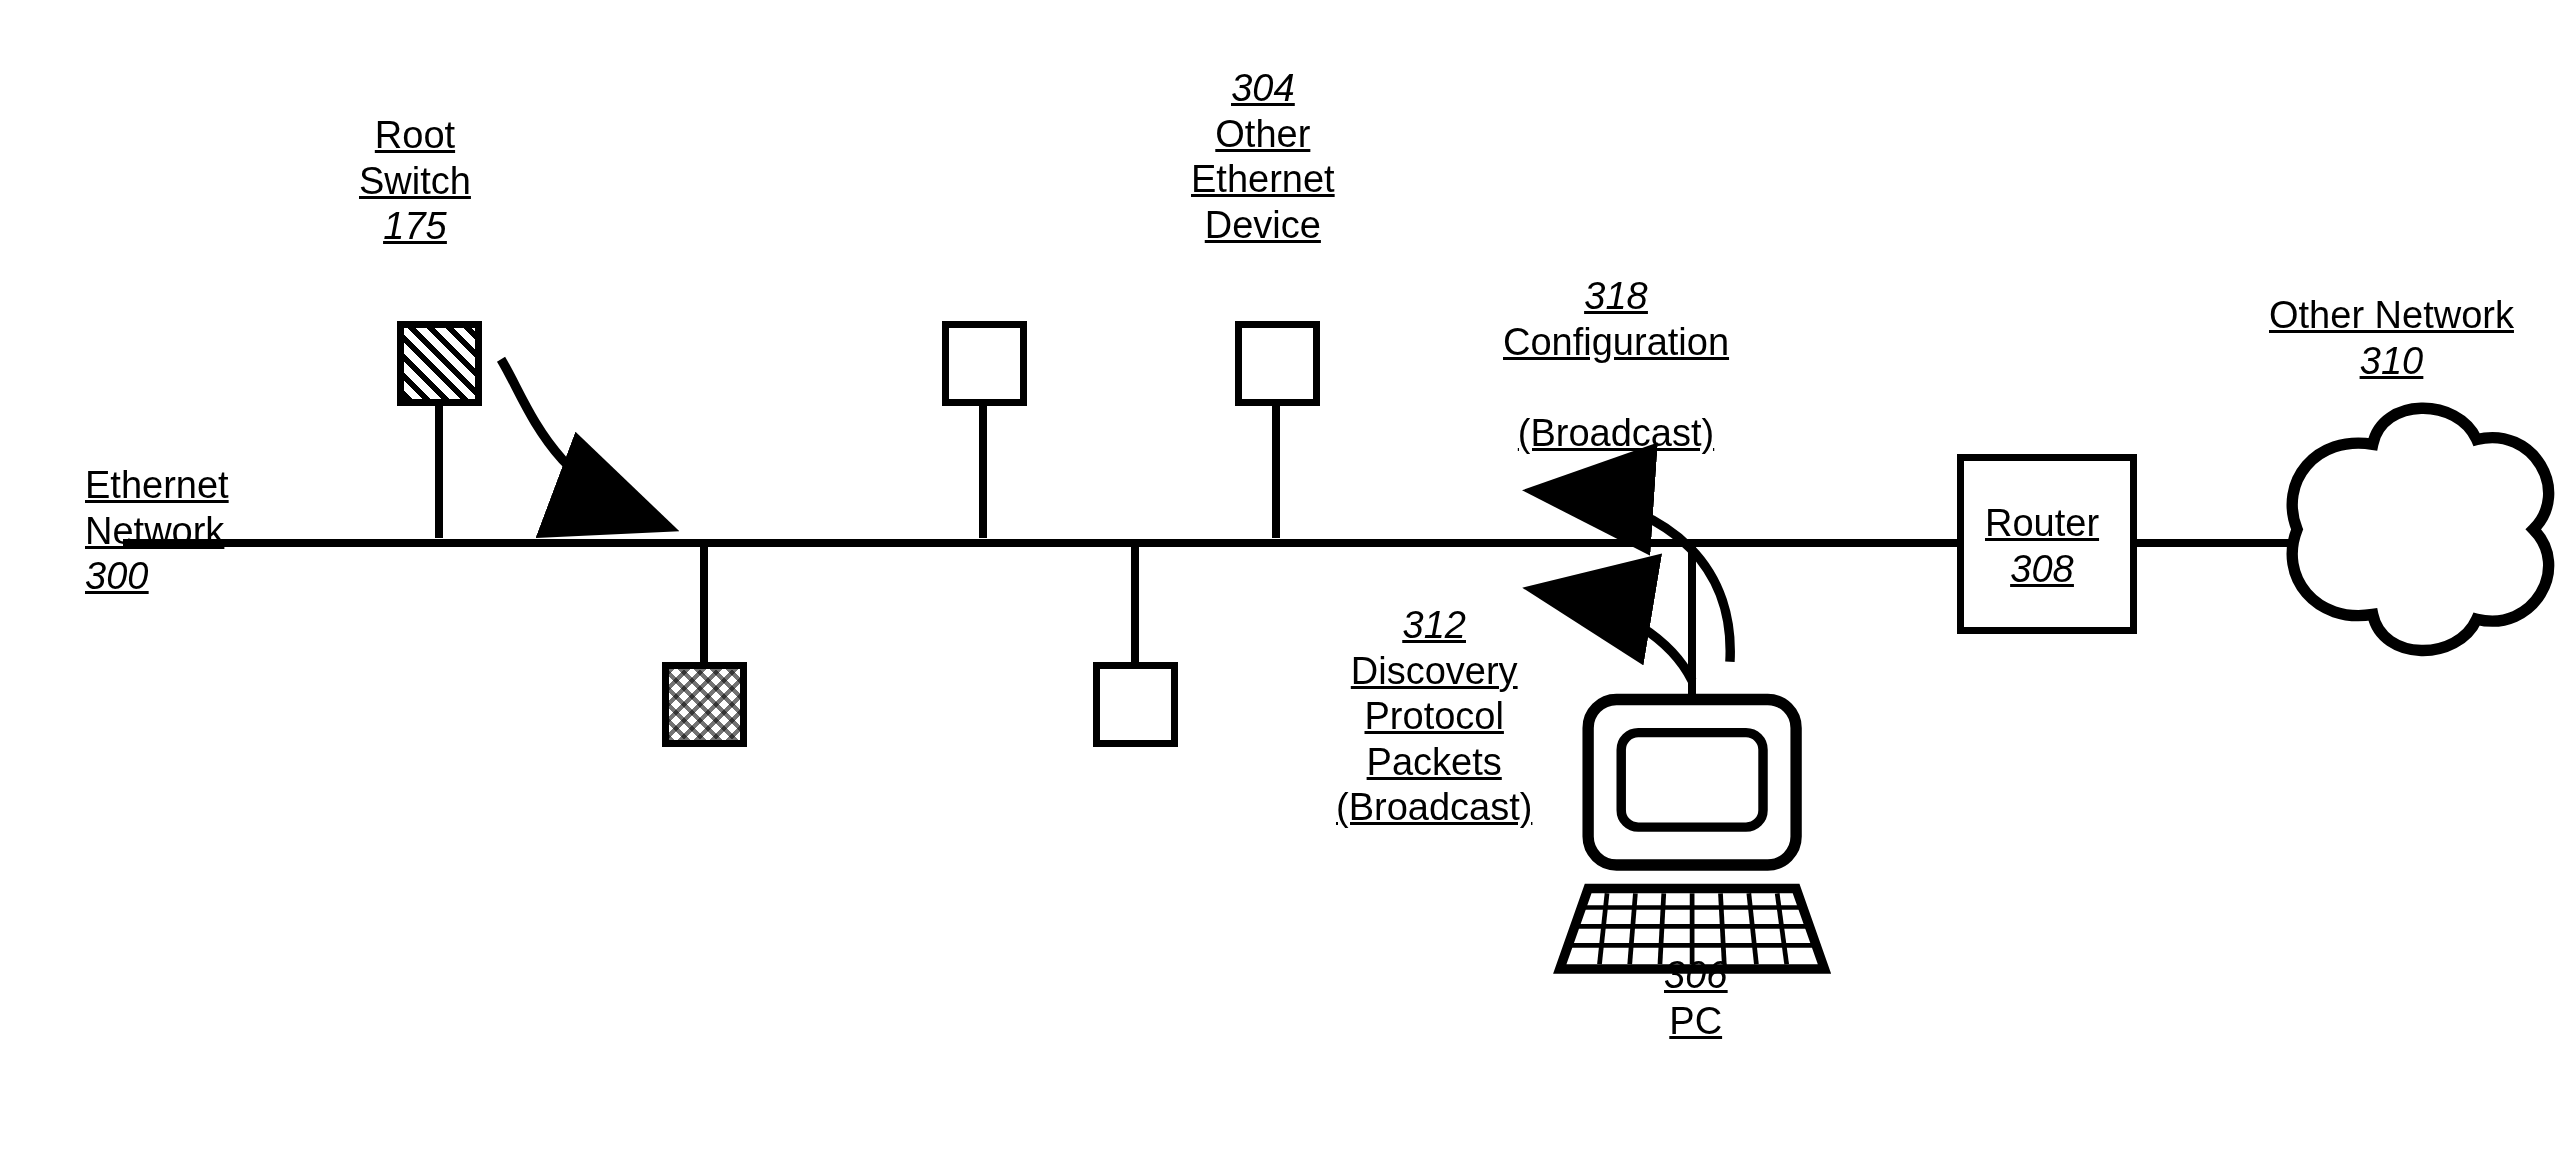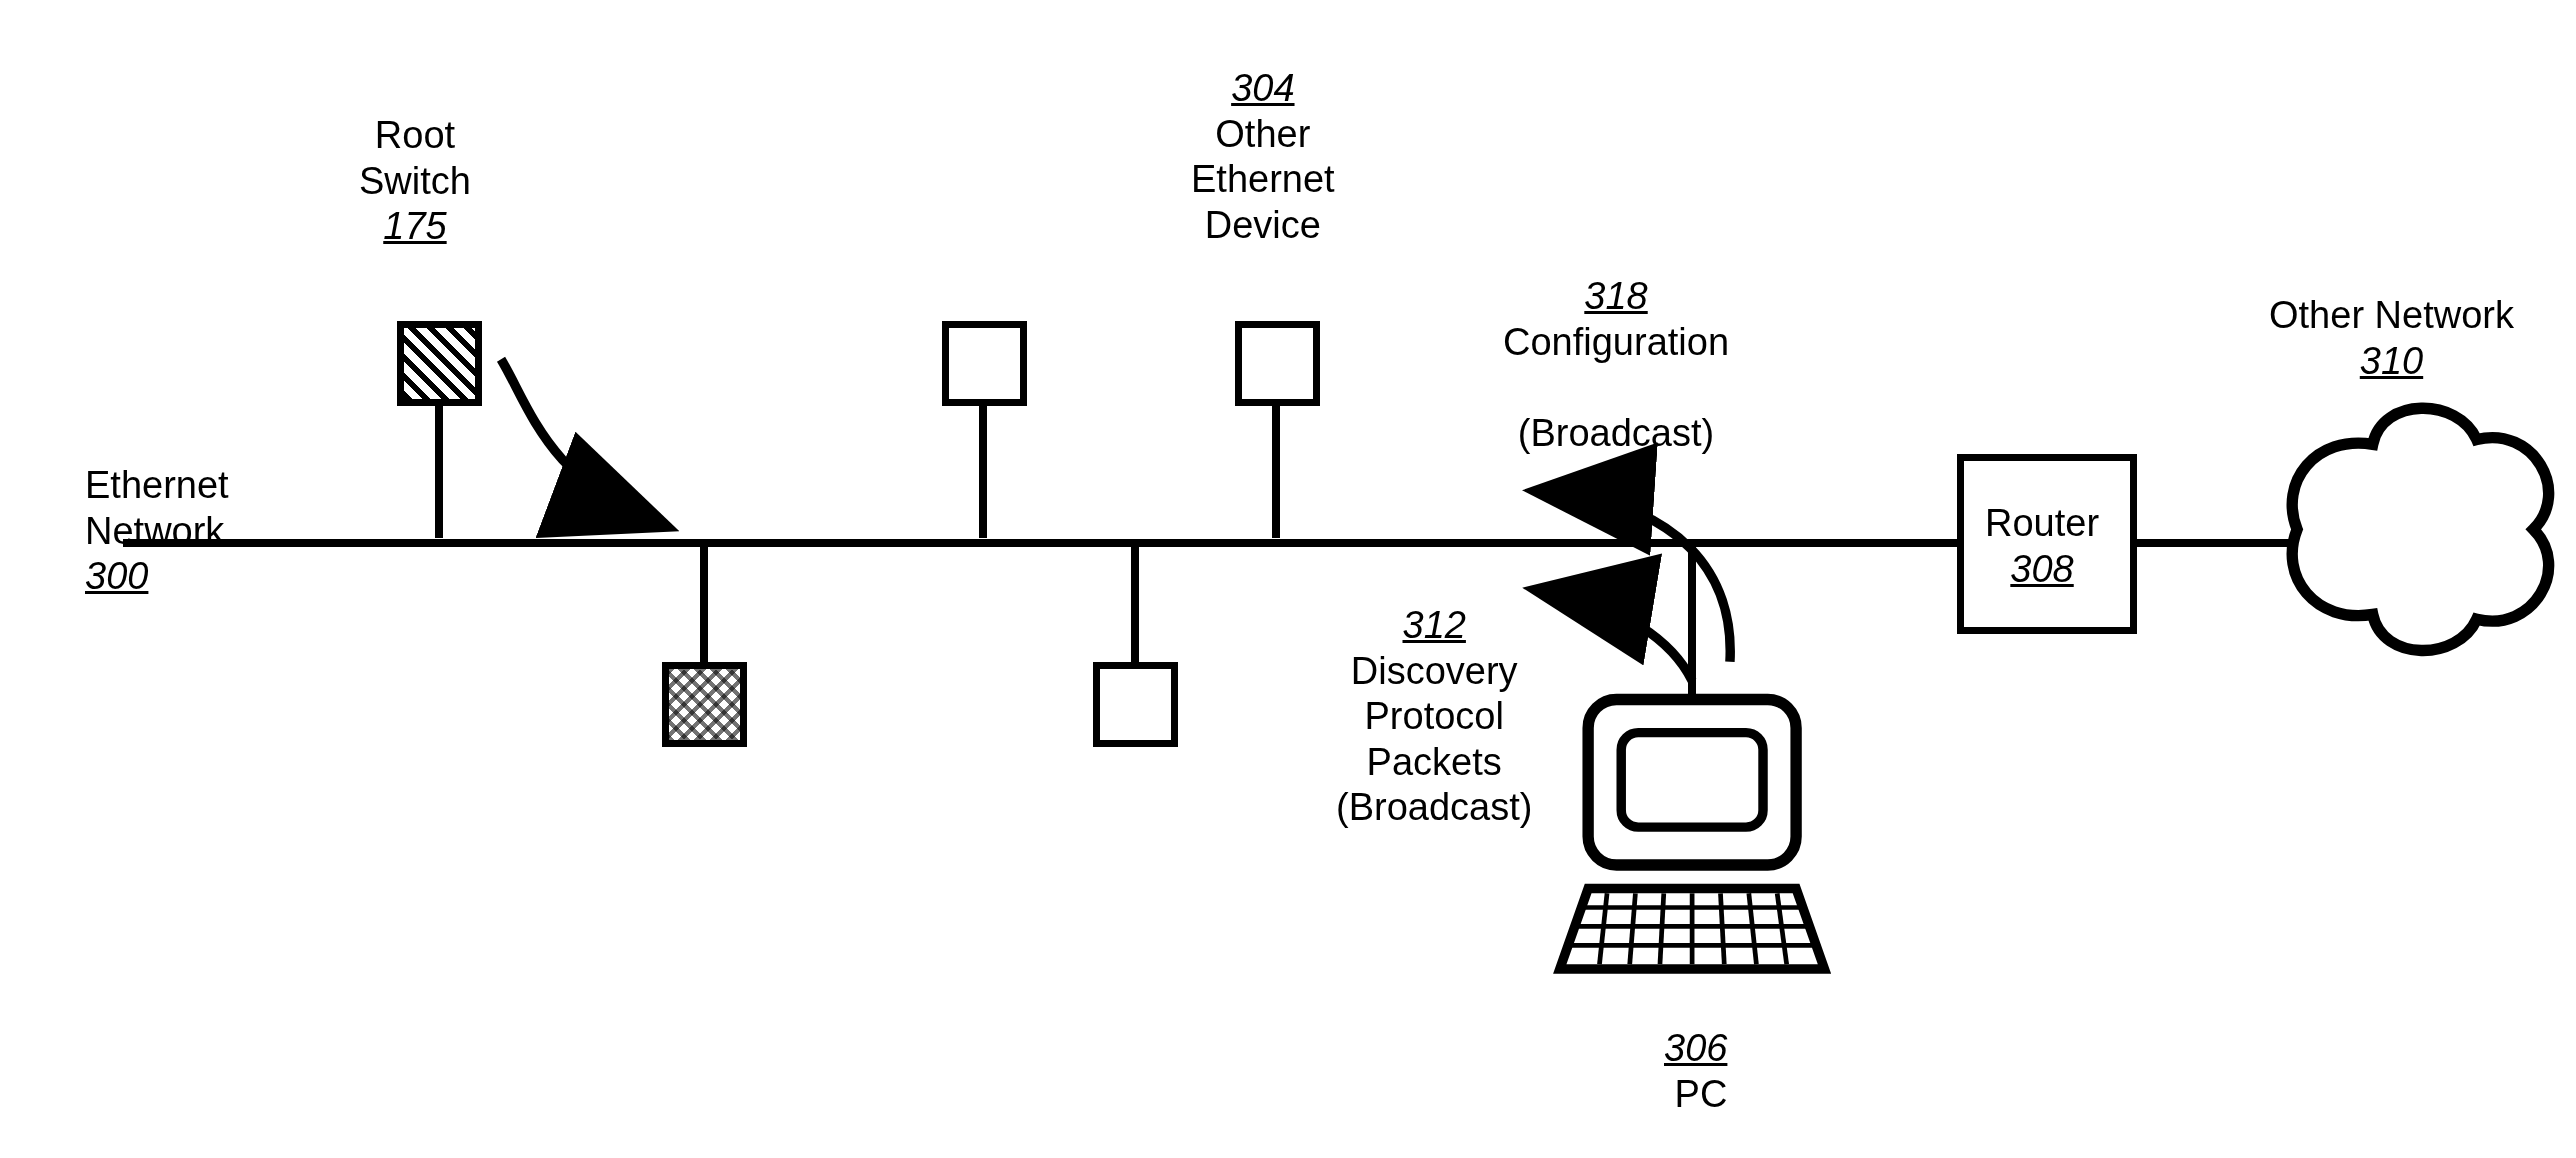--- a/index.html
+++ b/index.html
@@ -15,20 +15,21 @@
       top: 0; left: 0;
       width: 2576px;
       height: 1158px;
     }
     .label {
       position: absolute;
       font-size: 38px;
       line-height: 1.2;
       text-align: center;
       white-space: nowrap;
+      text-decoration: underline;
     }
     .ref { text-decoration: underline; font-style: italic; }
     .bus-line {
       position: absolute;
       height: 7.6px;
       background: #000;
     }
     .stub {
       position: absolute;
       width: 7.6px;
@@ -107,21 +108,21 @@
         <line x1="50" y1="5" x2="42" y2="80"></line>
         <line x1="80" y1="5" x2="74" y2="80"></line>
         <line x1="110" y1="5" x2="106" y2="80"></line>
         <line x1="140" y1="5" x2="140" y2="80"></line>
         <line x1="170" y1="5" x2="174" y2="80"></line>
         <line x1="200" y1="5" x2="208" y2="80"></line>
         <line x1="230" y1="5" x2="240" y2="80"></line>
       </g>
     </g>
   </svg>
-  <div class="label" style="left:1664px; top:1026px;text-align:right;">
+  <div class="label" style="left:1664px; top:953px;">
     <span class="ref">306</span><br>
     <span>PC</span>
   </div>
 
   <div class="box" style="left:1957px; top:454px; width:180px; height:180px;"></div>
   <div class="label" style="left:1985px; top:501px;">
     <span>Router</span><br>
     <span class="ref">308</span>
   </div>
 

